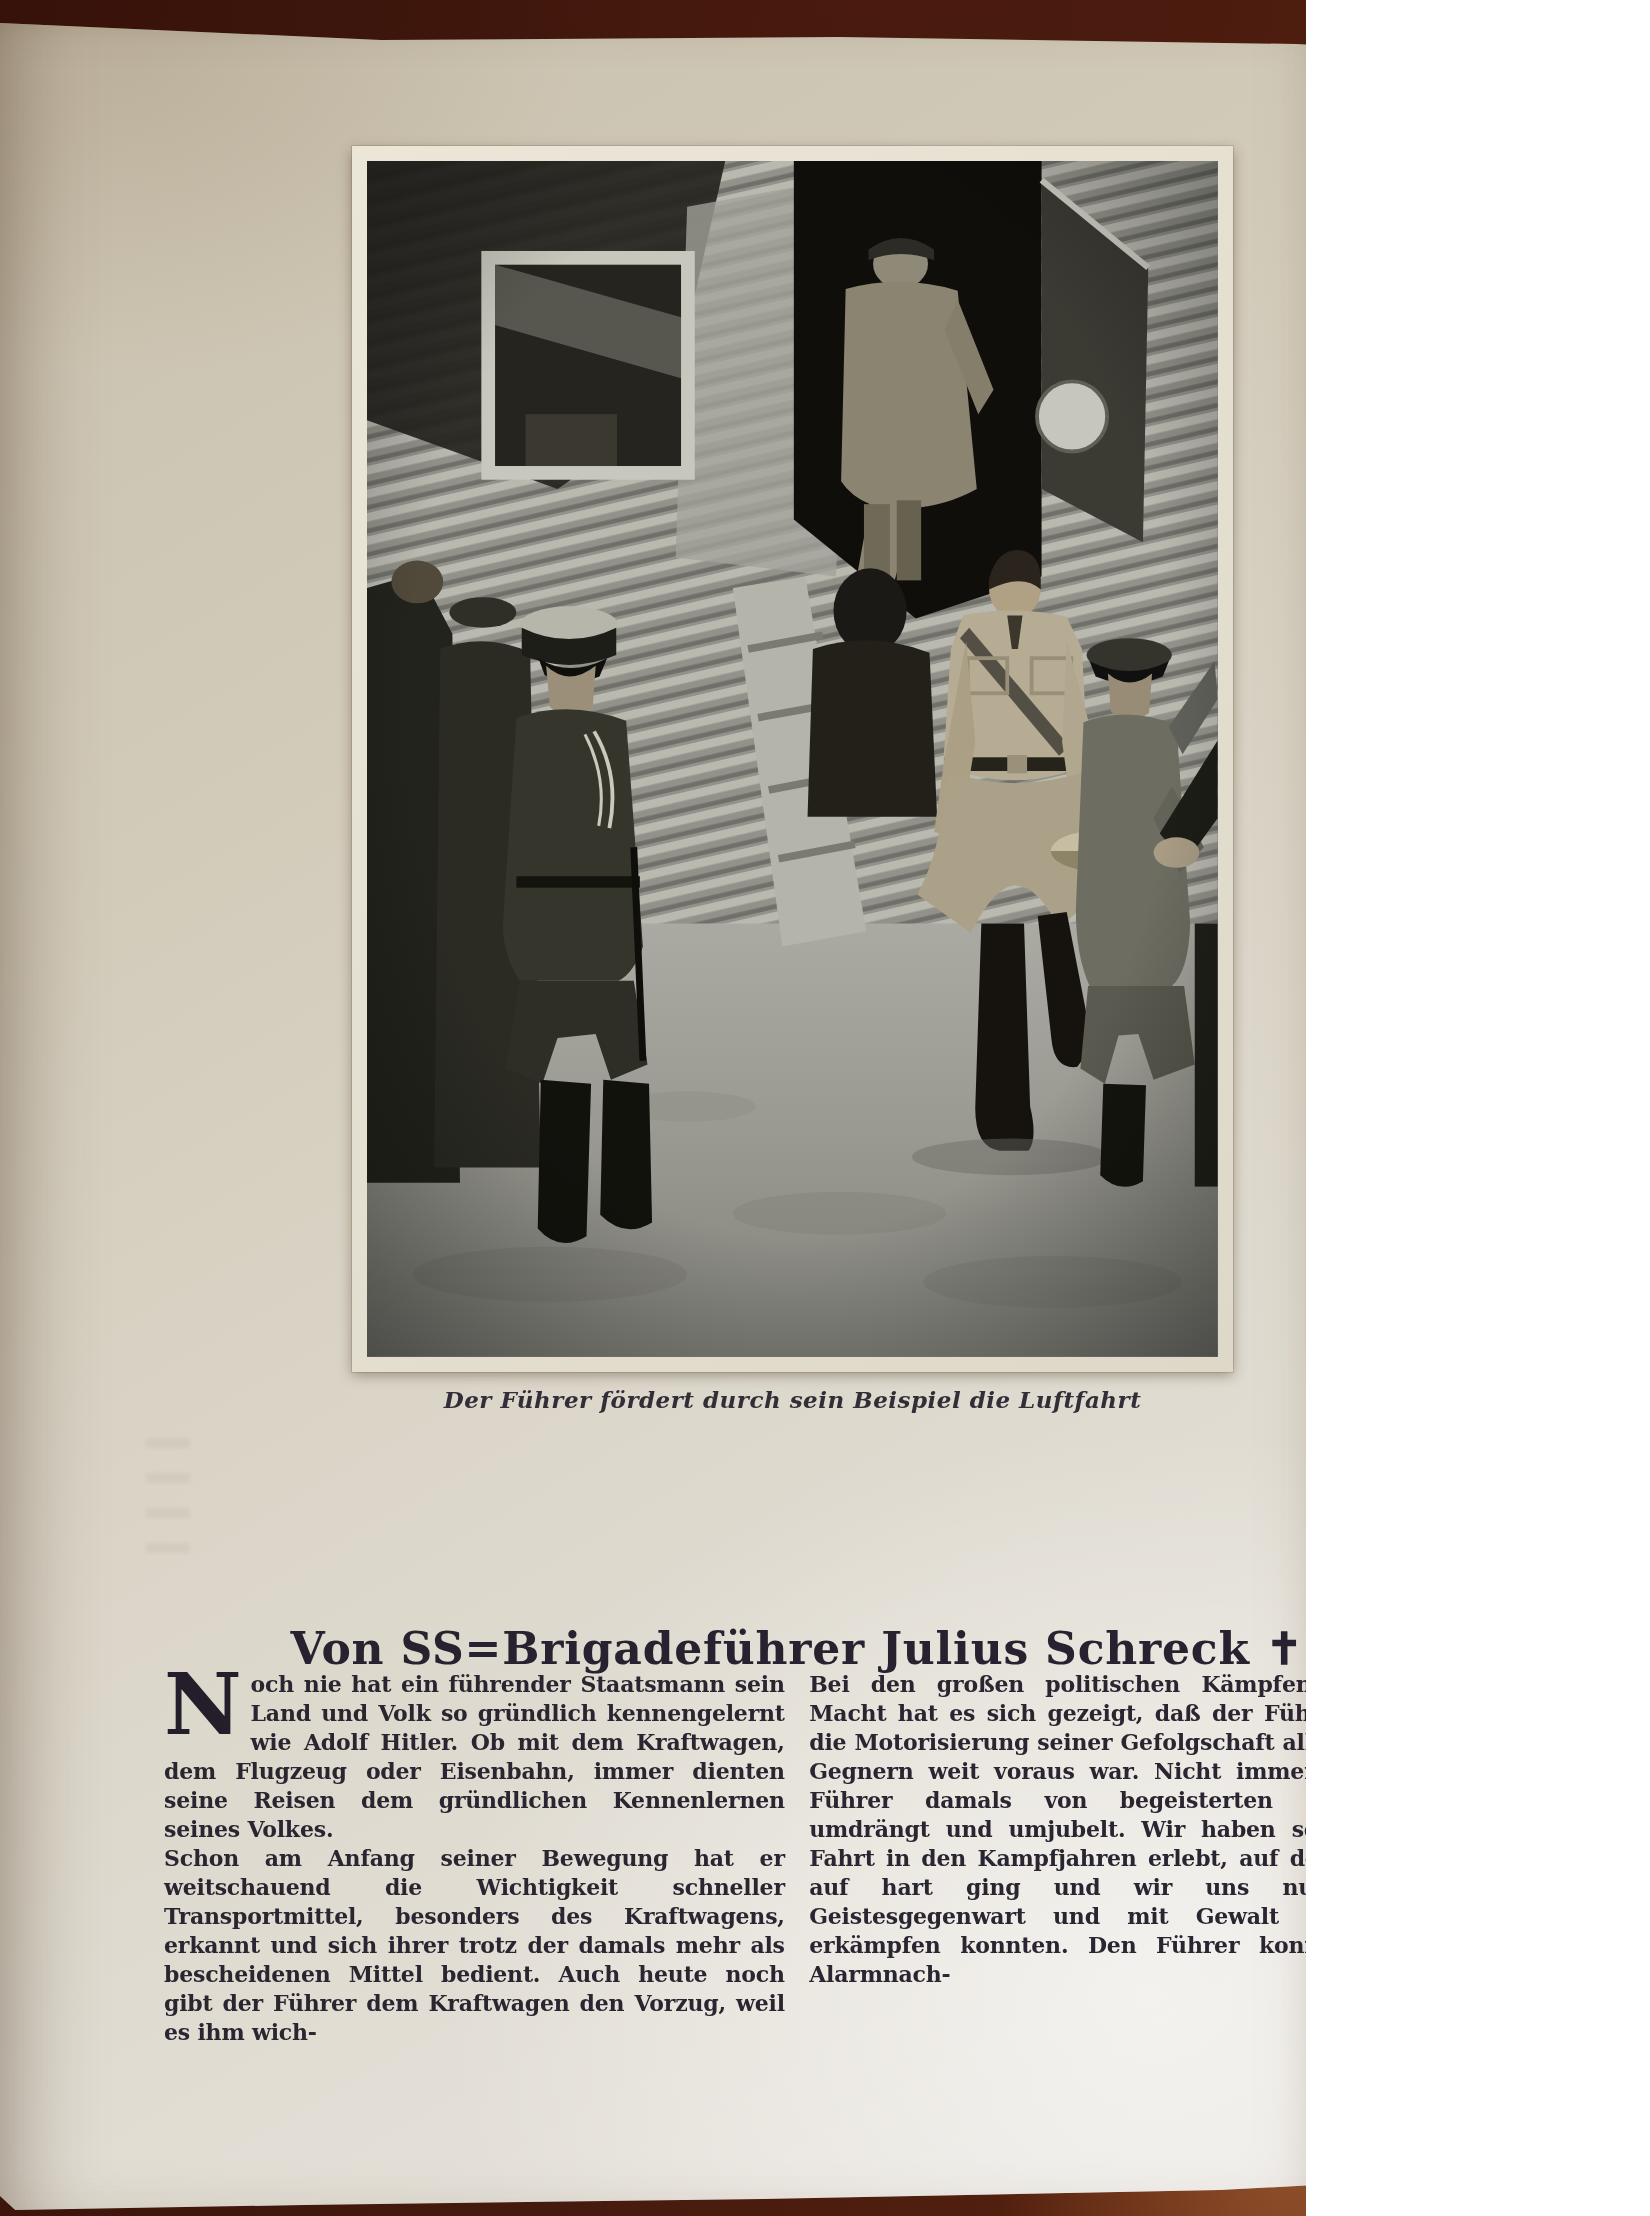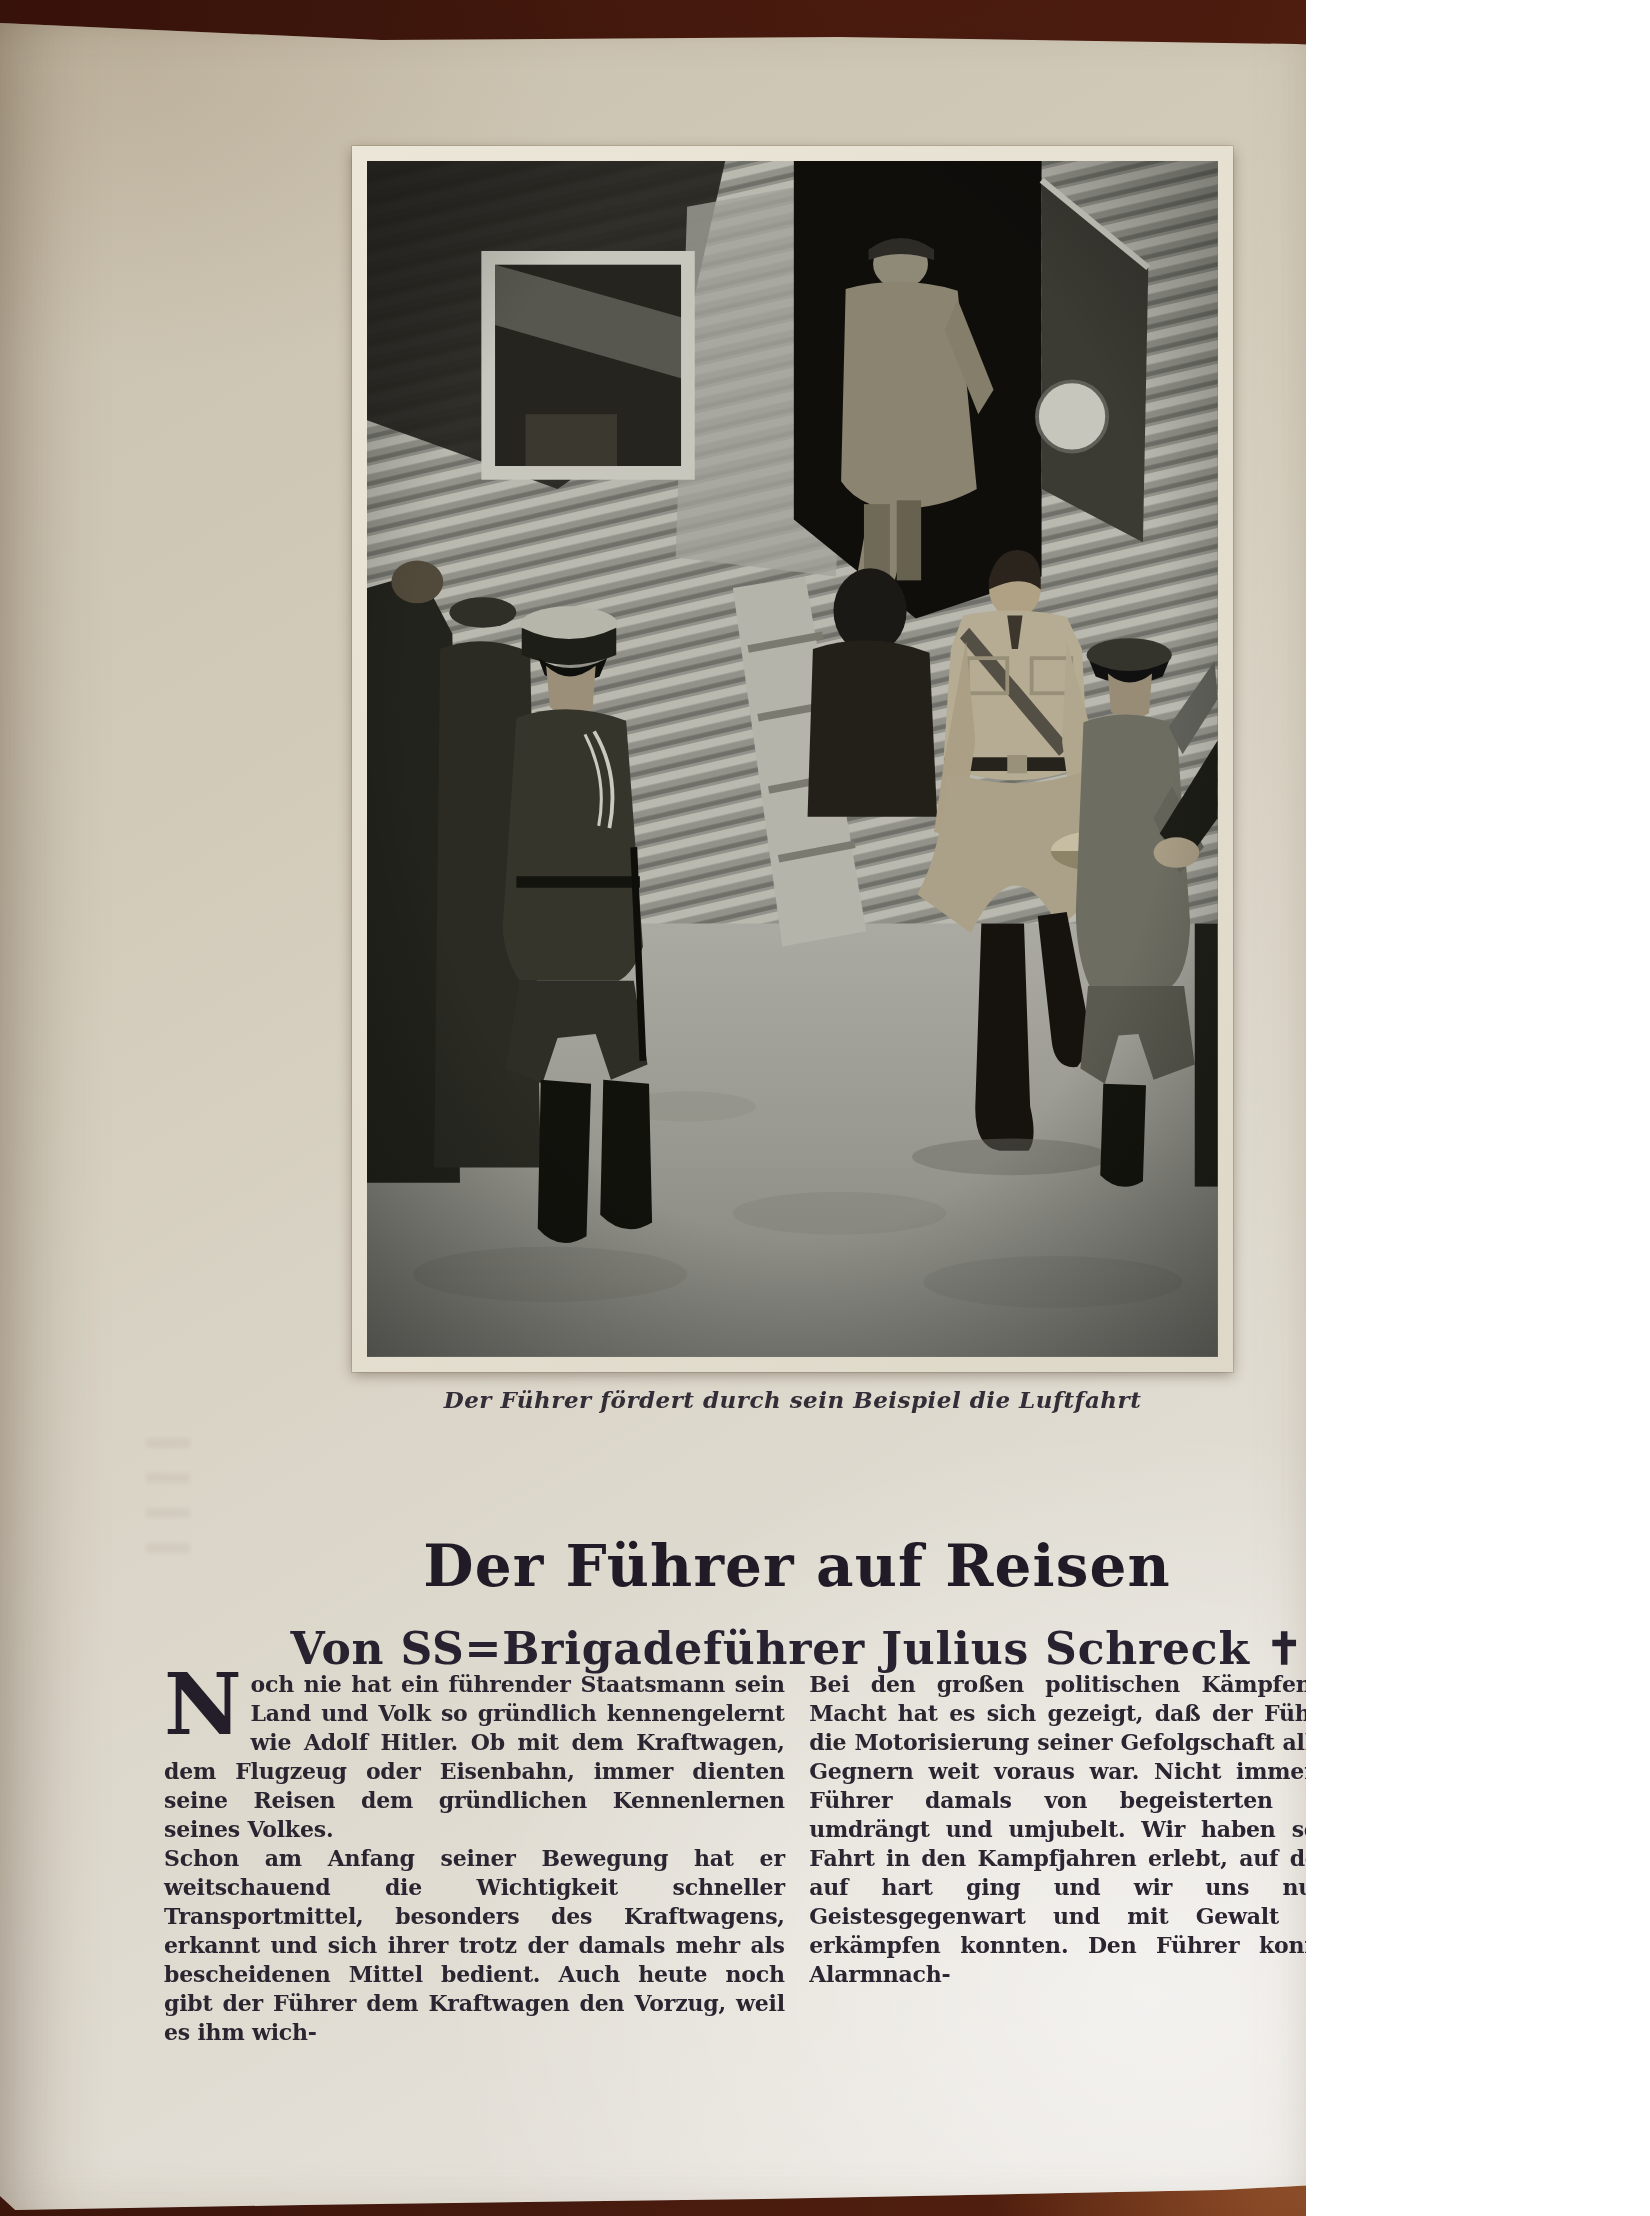--- a/index.html
+++ b/index.html
@@ -210,21 +210,20 @@
             <rect x="1086" y="1000" width="30" height="345" fill="#20201a"></rect>
           </g>
 
           <rect x="0" y="0" width="1116" height="1568" fill="url(#vign)"></rect>
         </svg>
       </div>
     </div>
 
     <div class="photo-caption">Der Führer fördert durch sein Beispiel die Luftfahrt</div>
 
-    <h1 class="article-title">Der Führer auf Reisen</h1>
 
     <h2 class="article-subtitle">Von SS=Brigadeführer Julius Schreck ✝</h2>
 
     <div class="body-columns">
       <div class="col">
         <p><span class="dropcap">N</span><span>och nie hat ein führender Staatsmann sein Land und Volk so gründlich kennengelernt wie Adolf Hitler. Ob mit dem Kraftwagen, dem Flugzeug oder Eisenbahn, immer dienten seine Reisen dem gründlichen Kennenlernen seines Volkes.</span></p>
         <p>Schon am Anfang seiner Bewegung hat er weitschauend die Wichtigkeit schneller Transportmittel, besonders des Kraftwagens, erkannt und sich ihrer trotz der damals mehr als bescheidenen Mittel bedient. Auch heute noch gibt der Führer dem Kraftwagen den Vorzug, weil es ihm wich-</p>
       </div>
       <div class="col">
         <p>Bei den großen politischen Kämpfen um die Macht hat es sich gezeigt, daß der Führer durch die Motorisierung seiner Gefolgschaft allen seinen Gegnern weit voraus war. Nicht immer war der Führer damals von begeisterten Menschen umdrängt und umjubelt. Wir haben so manche Fahrt in den Kampfjahren erlebt, auf der es hart auf hart ging und wir uns nur durch Geistesgegenwart und mit Gewalt den Weg erkämpfen konnten. Den Führer konnte keine Alarmnach-</p>

